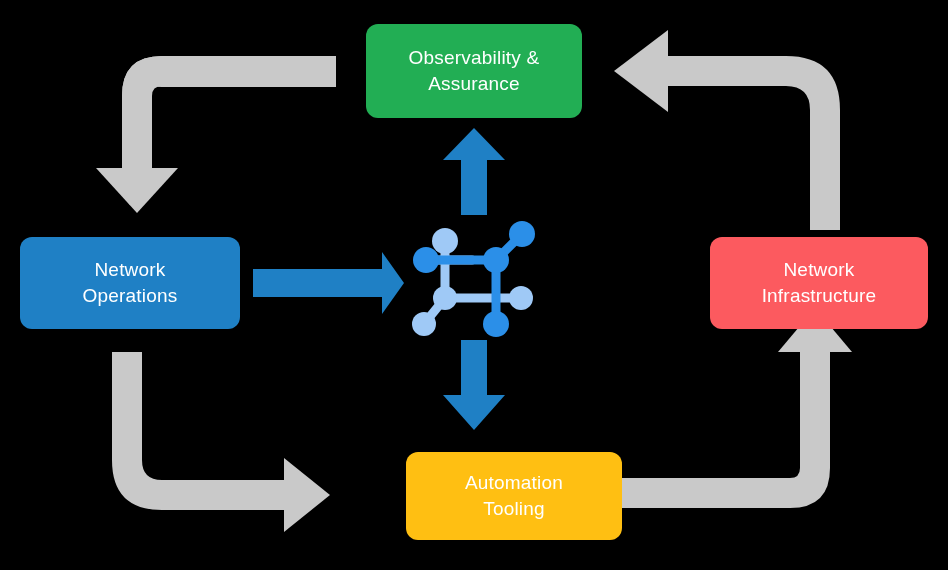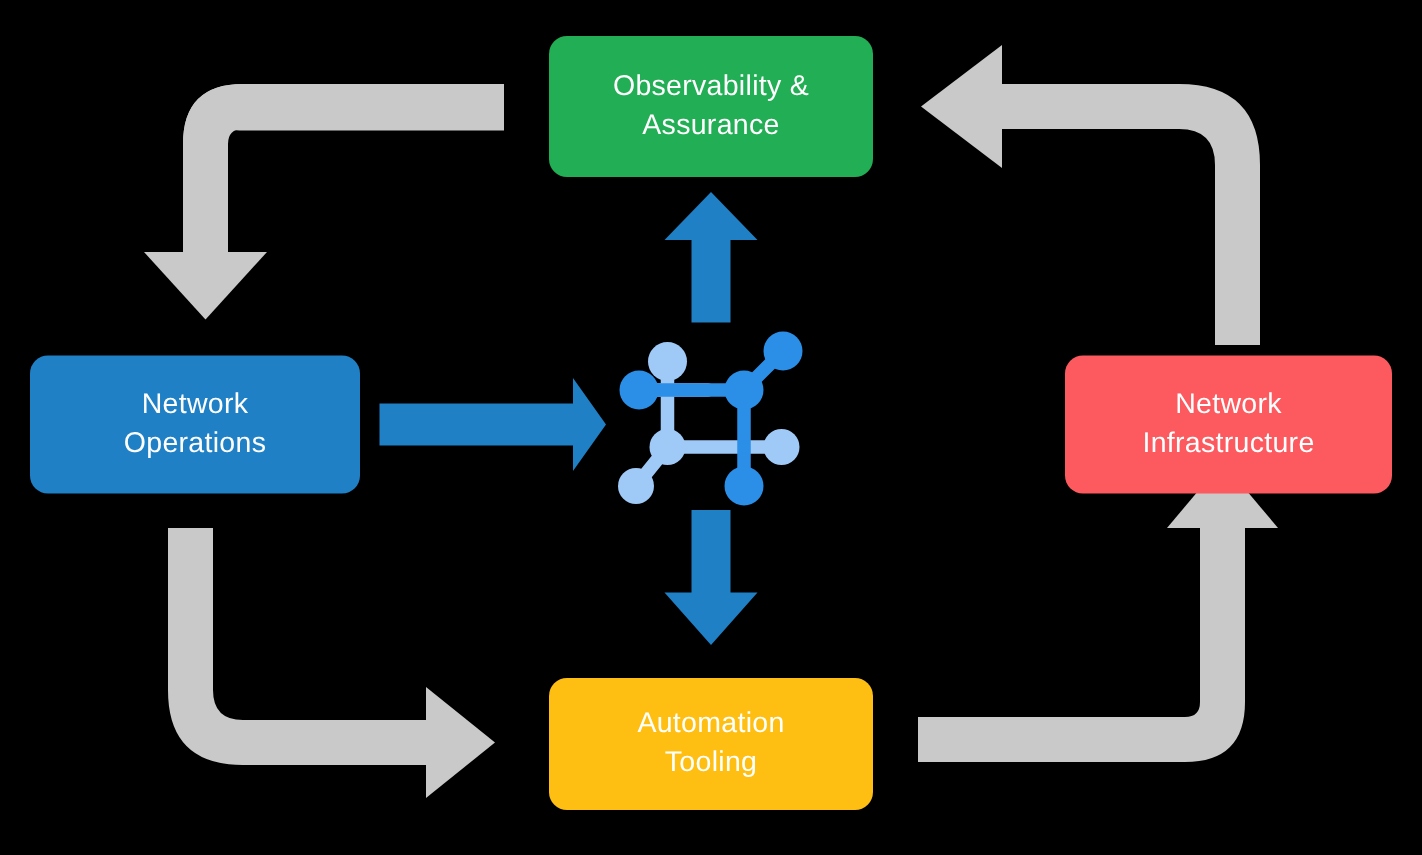--- a/index.html
+++ b/index.html
@@ -140,16 +140,16 @@
 
   <div class="node-box" id="box-observability" style="background:#22AE54;">Observability &amp;
 Assurance</div>
 
   <div class="node-box" id="box-network-operations" style="background:#1F80C5;">Network
 Operations</div>
 
   <div class="node-box" id="box-network-infrastructure" style="background:#FC5A5F;">Network
 Infrastructure</div>
 
-  <div class="node-box" id="box-automation-tooling" style="background:#FFBF12;">Automation
+  <div class="node-box" id="box-automation-tooling" style="background:#FFBF12;margin-left:40px;">Automation
 Tooling</div>
 
 </div>
 
 </body></html>

